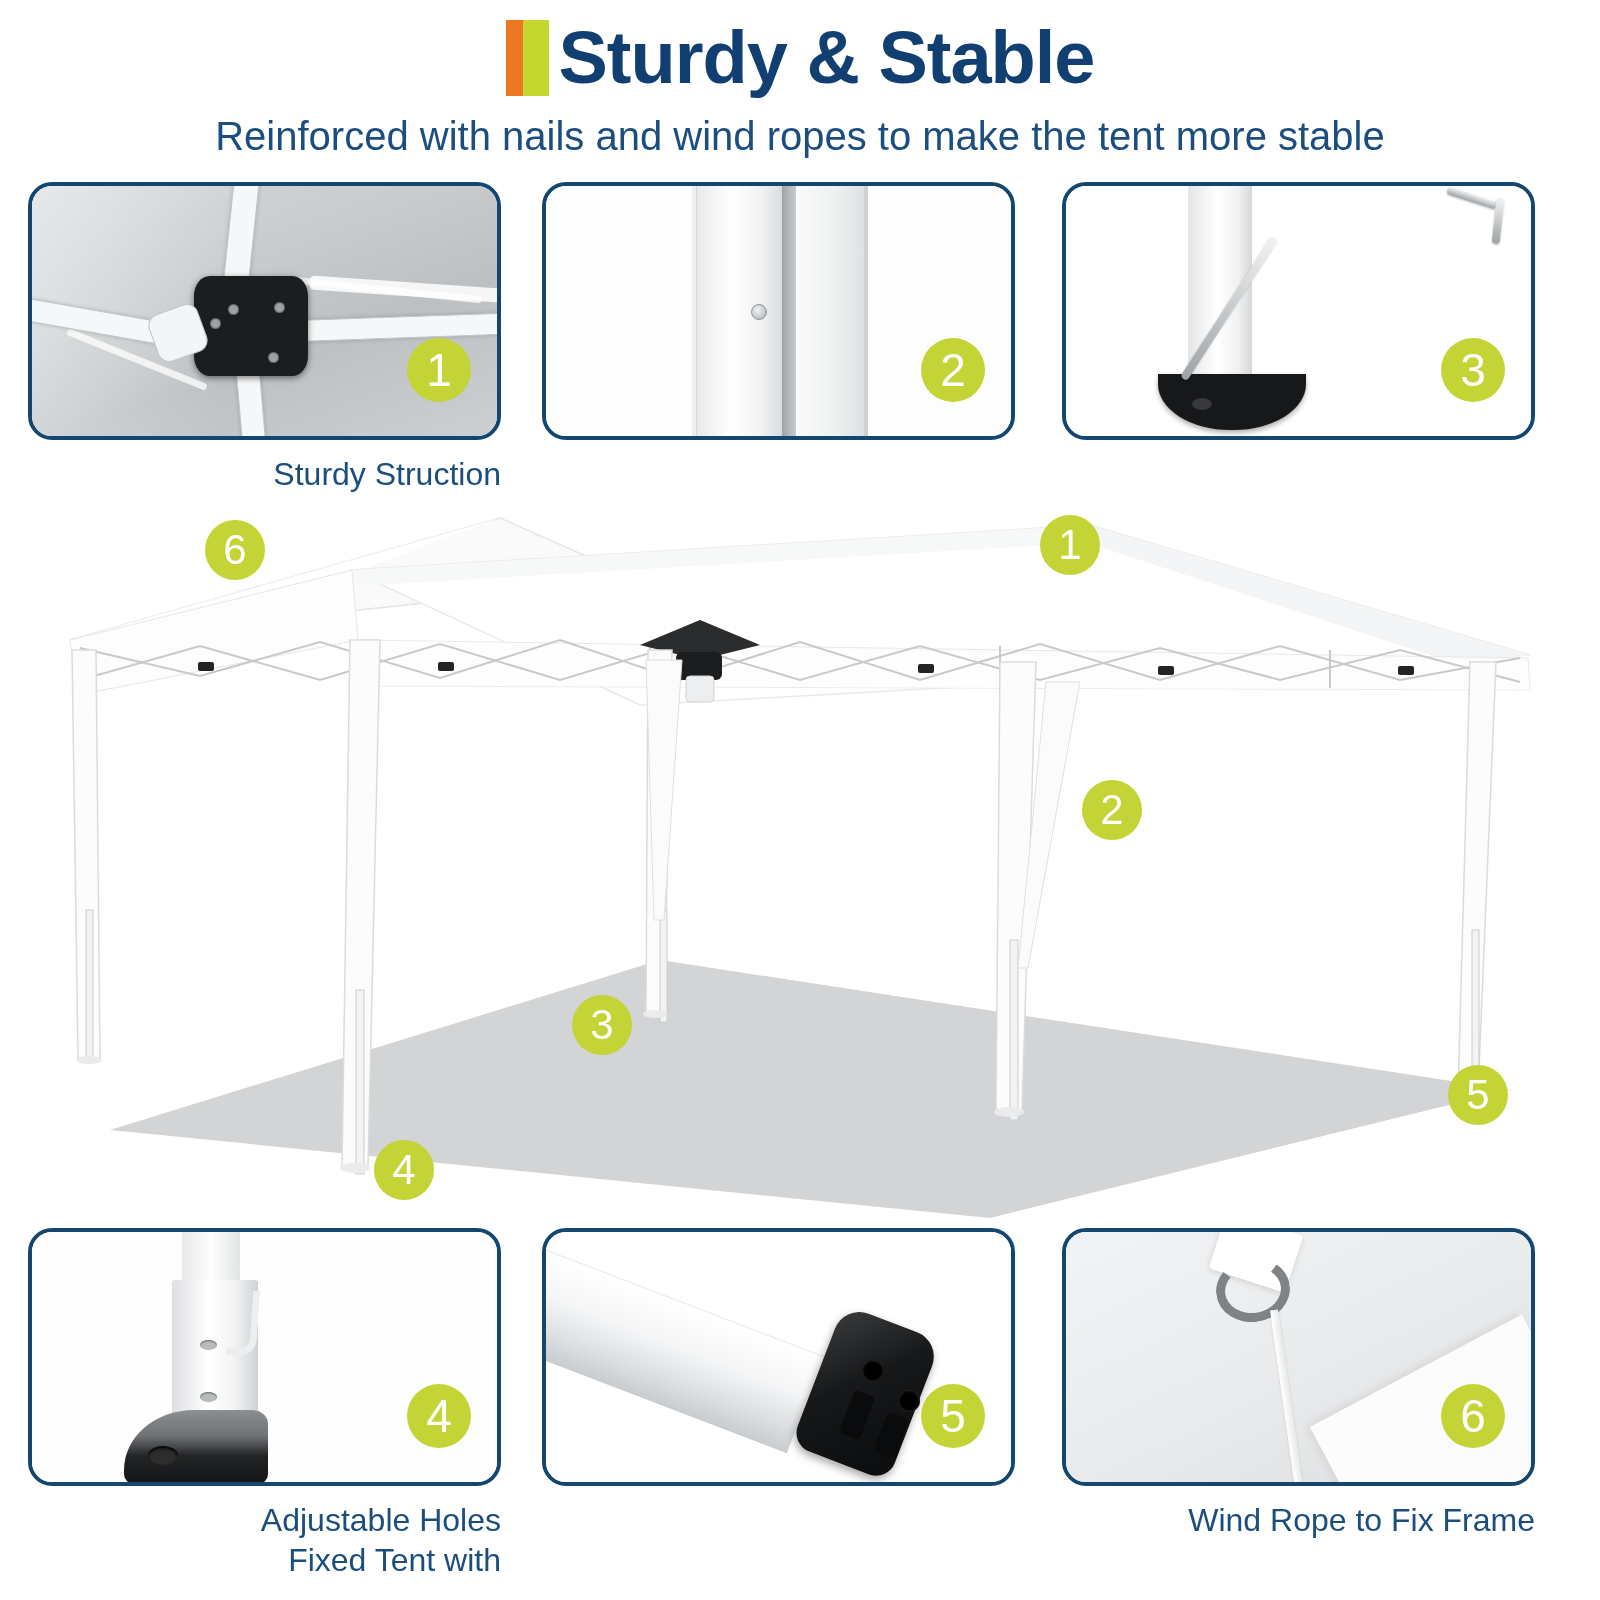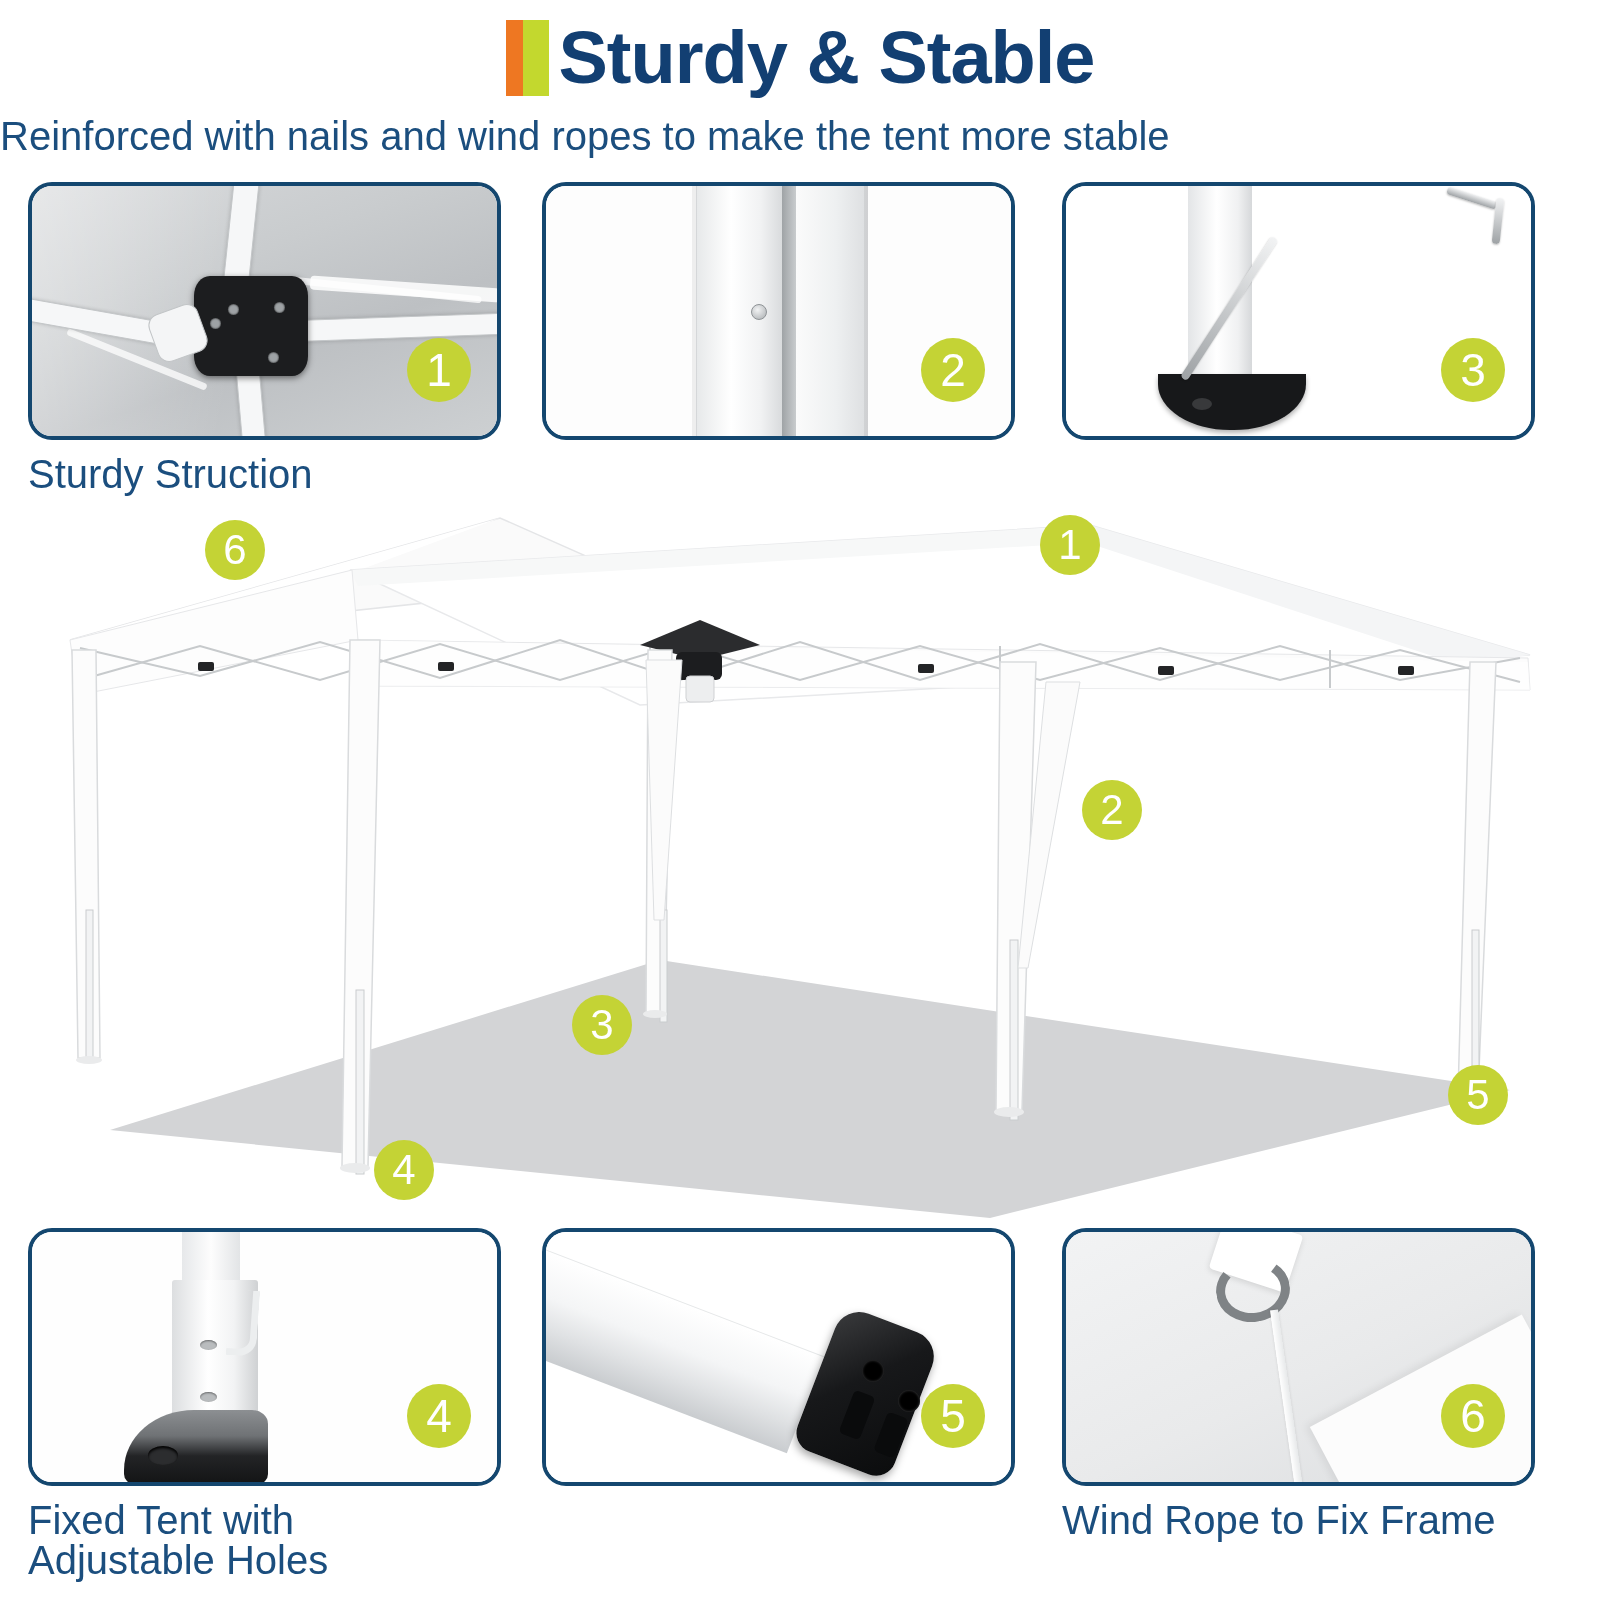--- a/index.html
+++ b/index.html
@@ -18,34 +18,34 @@
     display:flex; align-items:center; justify-content:center;
   }
   .accent-bars { display:flex; height:76px; margin-right:10px; }
   .bar-orange { width:17px; height:76px; background:#EE7722; }
   .bar-lime   { width:26px; height:76px; background:#C3D82E; }
   .main-title {
     font-size:74px; font-weight:bold; color:#123F72;
     letter-spacing:-1px; line-height:76px; white-space:nowrap;text-align:center;
   }
   .subtitle {
-    position:absolute; left:0; top:112px; width:1600px; text-align:left;
+    position:absolute; left:0; top:112px; width:1600px; text-align:center;
     font-size:40px; color:#1B4E7E; line-height:48px; white-space:nowrap;
   }
 
   
   .panel { position:absolute; width:473px; }
   .panel-frame {
     position:relative; width:473px; height:258px;
     border:4px solid #14476F; border-radius:24px;
     background:#ffffff; overflow:hidden;
   }
   .panel-caption {
-    margin-top:14px; width:473px; text-align:left;
-    font-size:40px; color:#1B4E7E; line-height:40px;
+    margin-top:14px; width:473px; text-align:right;
+    font-size:32px; color:#1B4E7E; line-height:40px;
   }
   .row-top .panel { top:182px; }
   .row-top .p1 { left:28px; }
   .row-top .p2 { left:542px; }
   .row-top .p3 { left:1062px; }
   .row-bot .panel { top:1228px; }
   .row-bot .p4 { left:28px; }
   .row-bot .p5 { left:542px; }
   .row-bot .p6 { left:1062px; }
 
@@ -315,22 +315,22 @@
           <div class="s4-outer"></div>
           <div class="s4-pin"></div>
           <div class="s4-hole" style="left:168px;top:108px;"></div>
           <div class="s4-hole" style="left:168px;top:160px;"></div>
           <div class="s4-plate"></div>
           <div class="s4-plhole"></div>
         </div>
         <div class="badge panel-badge">4</div>
       </div>
       <div class="panel-caption">
+        <div>Adjustable Holes</div>
         <div>Fixed Tent with</div>
-        <div>Adjustable Holes</div>
       </div>
     </div>
 
     <div class="panel p5">
       <div class="panel-frame">
         <div class="scene">
           <div class="s5-bg"></div>
           <div class="s5-leg"></div>
           <div class="s5-cap"></div>
           <div class="s5-caphole" style="left:316px;top:128px;"></div>

